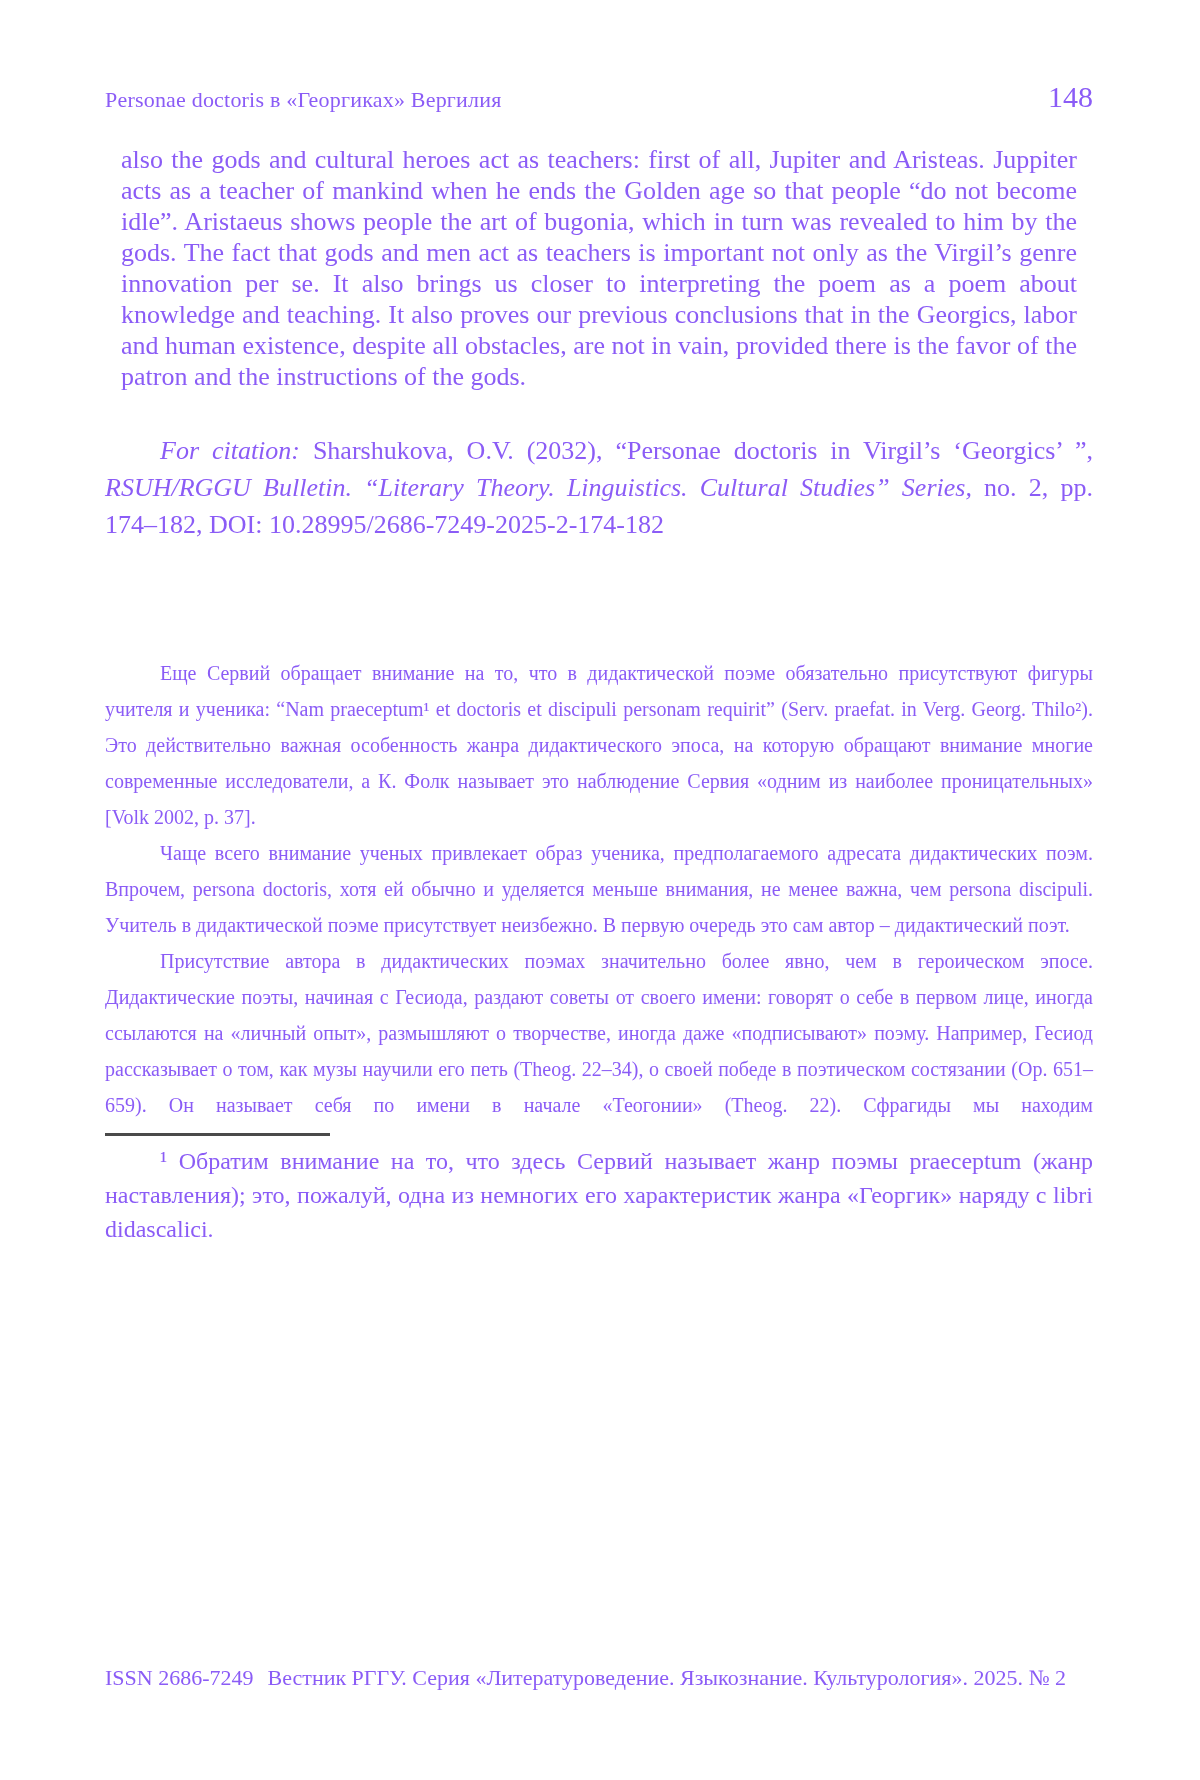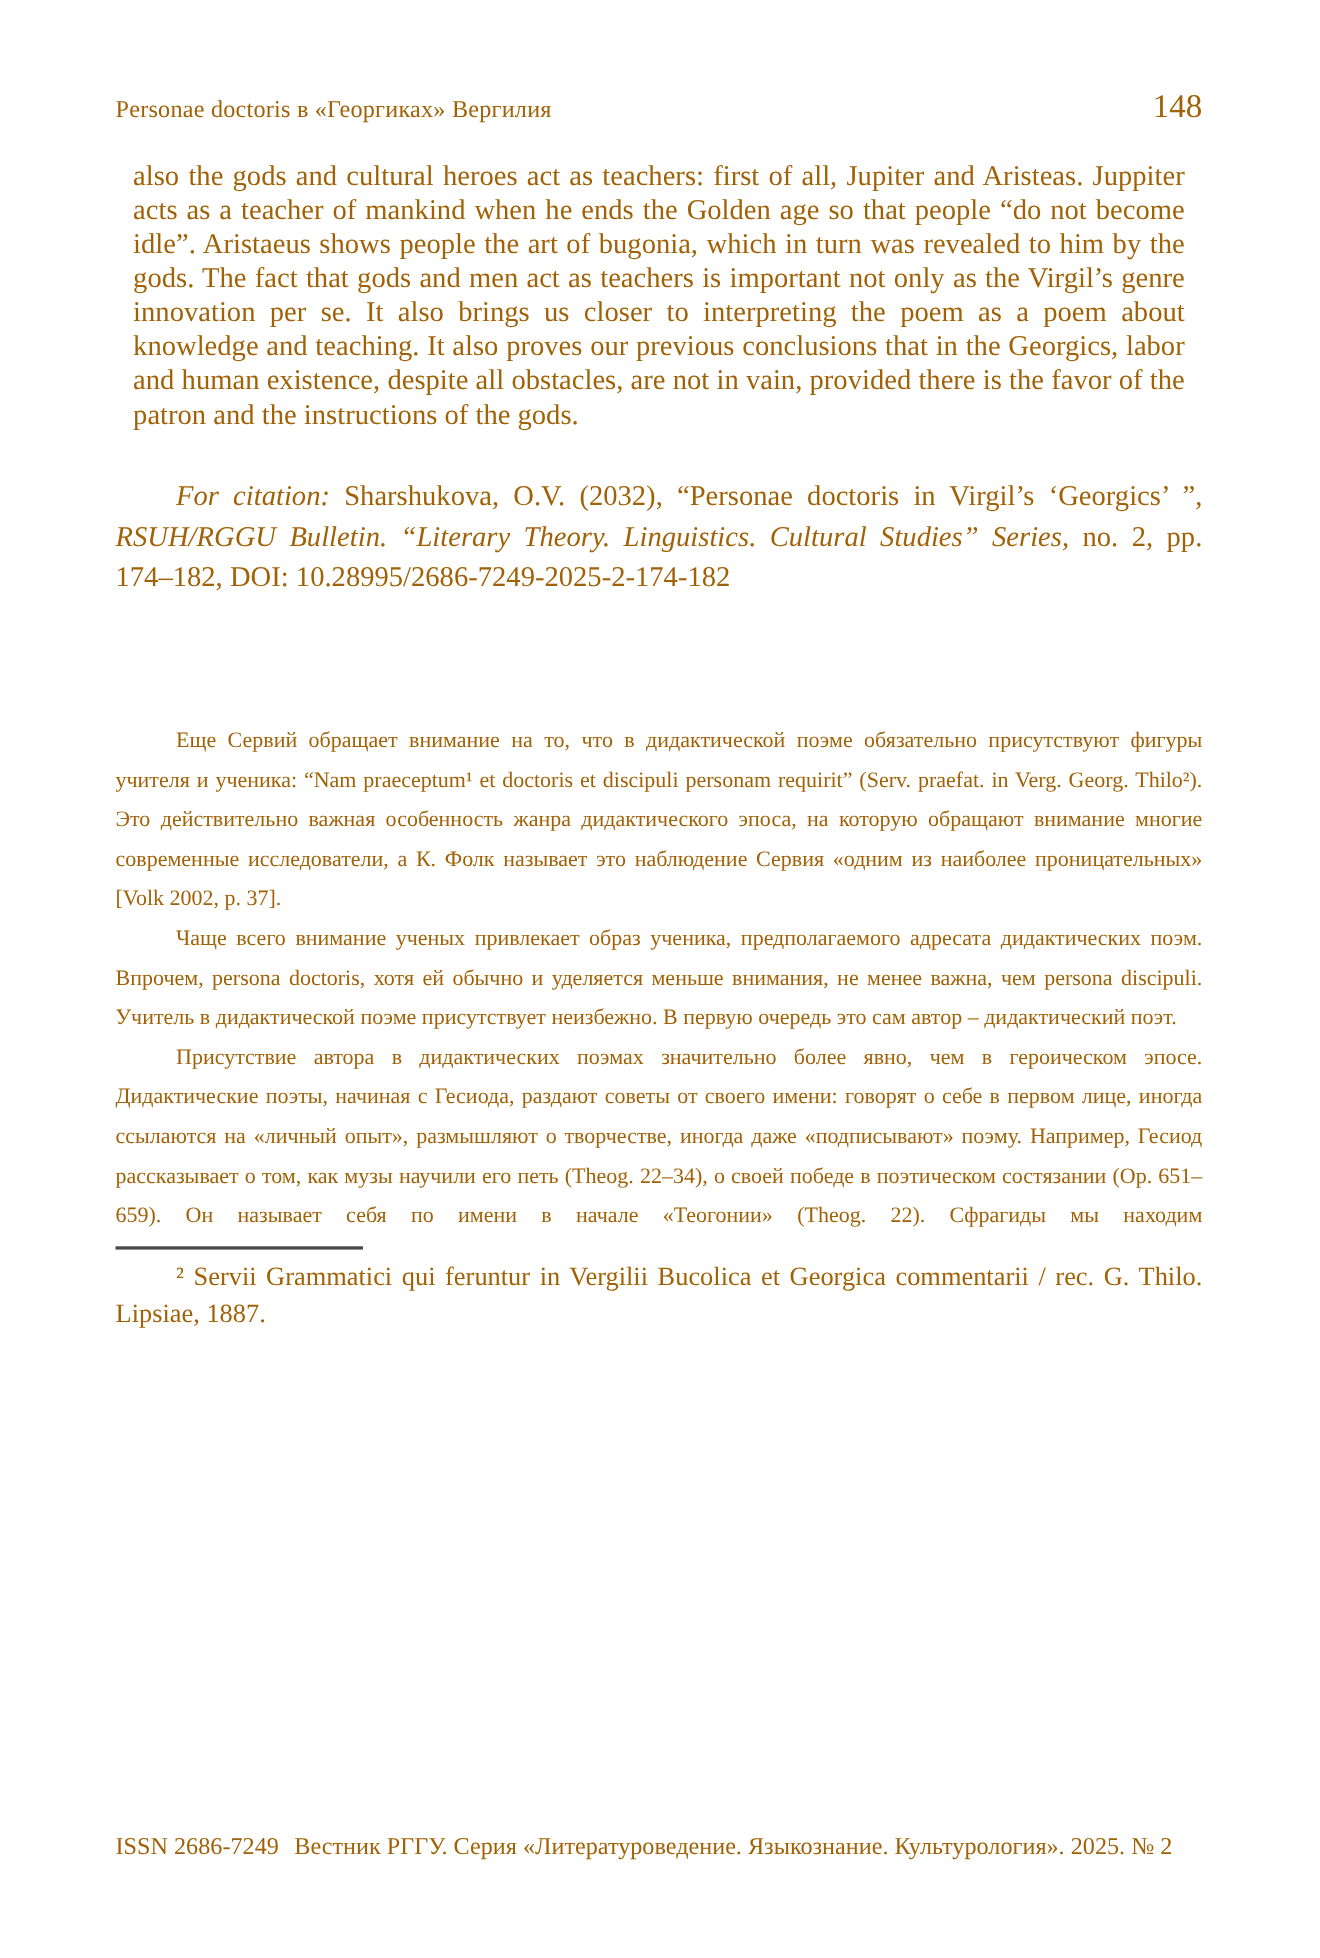--- a/index.html
+++ b/index.html
@@ -6,21 +6,21 @@
     margin: 0;
     padding: 0;
     background: #ffffff;
   }
   .page {
     position: relative;
     width: 1200px;
     height: 1780px;
     margin: 0 auto;
     background: #ffffff;
-    color: #a16207;
+    color: #8b5cf6;
     font-family: "Liberation Serif", "DejaVu Serif", serif;
     overflow: hidden;
     box-sizing: border-box;
     padding: 80px 107px 0 105px;
   }
   
   .running-head {
     display: flex;
     justify-content: space-between;
     align-items: baseline;
@@ -125,20 +125,20 @@
 
   <div class="body-text">
     <p lang="ru">Еще Сервий обращает внимание на то, что в дидактической поэме обязательно присутствуют фигуры учителя и ученика: “Nam praeceptum¹ et doctoris et discipuli personam requirit” (Serv. praefat. in Verg. Georg. Thilo²). Это действительно важная особенность жанра дидактического эпоса, на которую обращают внимание многие современные исследователи, а К. Фолк называет это наблюдение Сервия «одним из наиболее проницательных» [Volk 2002, p. 37].</p>
     <p lang="ru">Чаще всего внимание ученых привлекает образ ученика, предполагаемого адресата дидактических поэм. Впрочем, persona doctoris, хотя ей обычно и уделяется меньше внимания, не менее важна, чем persona discipuli. Учитель в дидактической поэме присутствует неизбежно. В первую очередь это сам автор – дидактический поэт.</p>
     <p lang="ru" class="continues">Присутствие автора в дидактических поэмах значительно более явно, чем в героическом эпосе. Дидактические поэты, начиная с Гесиода, раздают советы от своего имени: говорят о себе в первом лице, иногда ссылаются на «личный опыт», размышляют о творчестве, иногда даже «подписывают» поэму. Например, Гесиод рассказывает о том, как музы научили его петь (Theog. 22–34), о своей победе в поэтическом состязании (Op. 651–659). Он называет себя по имени в начале «Теогонии» (Theog. 22). Сфрагиды мы находим</p>
   </div>
 
   <div class="footnote-rule"></div>
 
   <div class="footnotes">
-    <p lang="en">² Servii Grammatici qui feruntur in Vergilii Bucolica et Georgica commentarii / rec. G. Thilo. Lipsiae, 1887.</p>
+    <p lang="ru">¹ Обратим внимание на то, что здесь Сервий называет жанр поэмы praeceptum (жанр наставления); это, пожалуй, одна из немногих его характеристик жанра «Георгик» наряду с libri didascalici.</p>
   </div>
 
   <div class="page-footer">
     <span class="issn">ISSN 2686-7249</span><span>Вестник РГГУ. Серия «Литературоведение. Языкознание. Культурология». 2025. № 2</span>
   </div>
 
 </div>
 
 </body></html>

